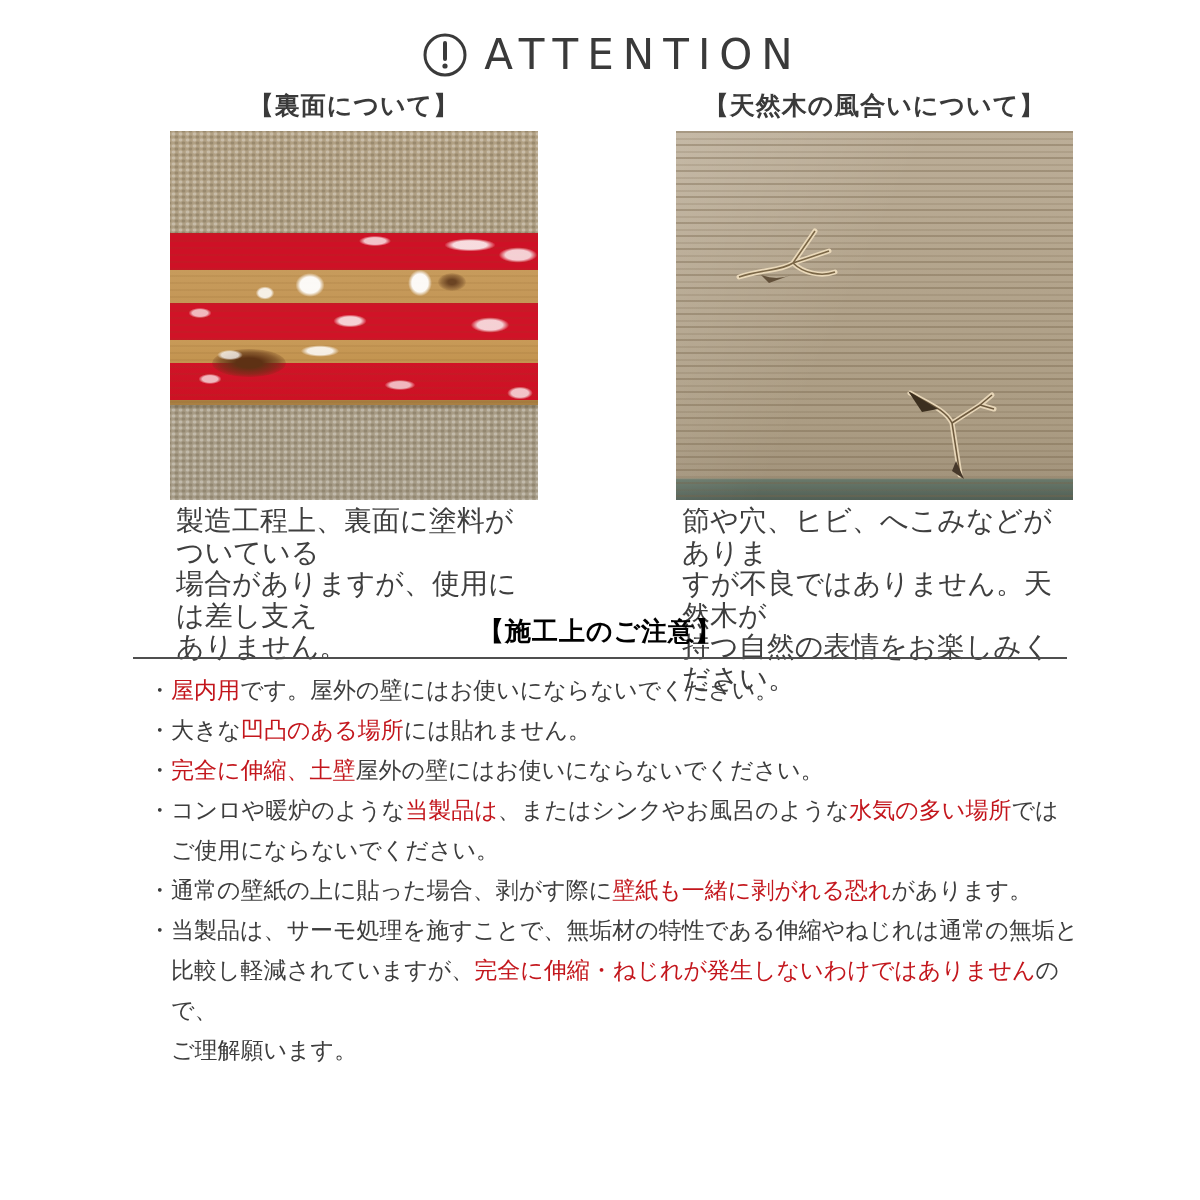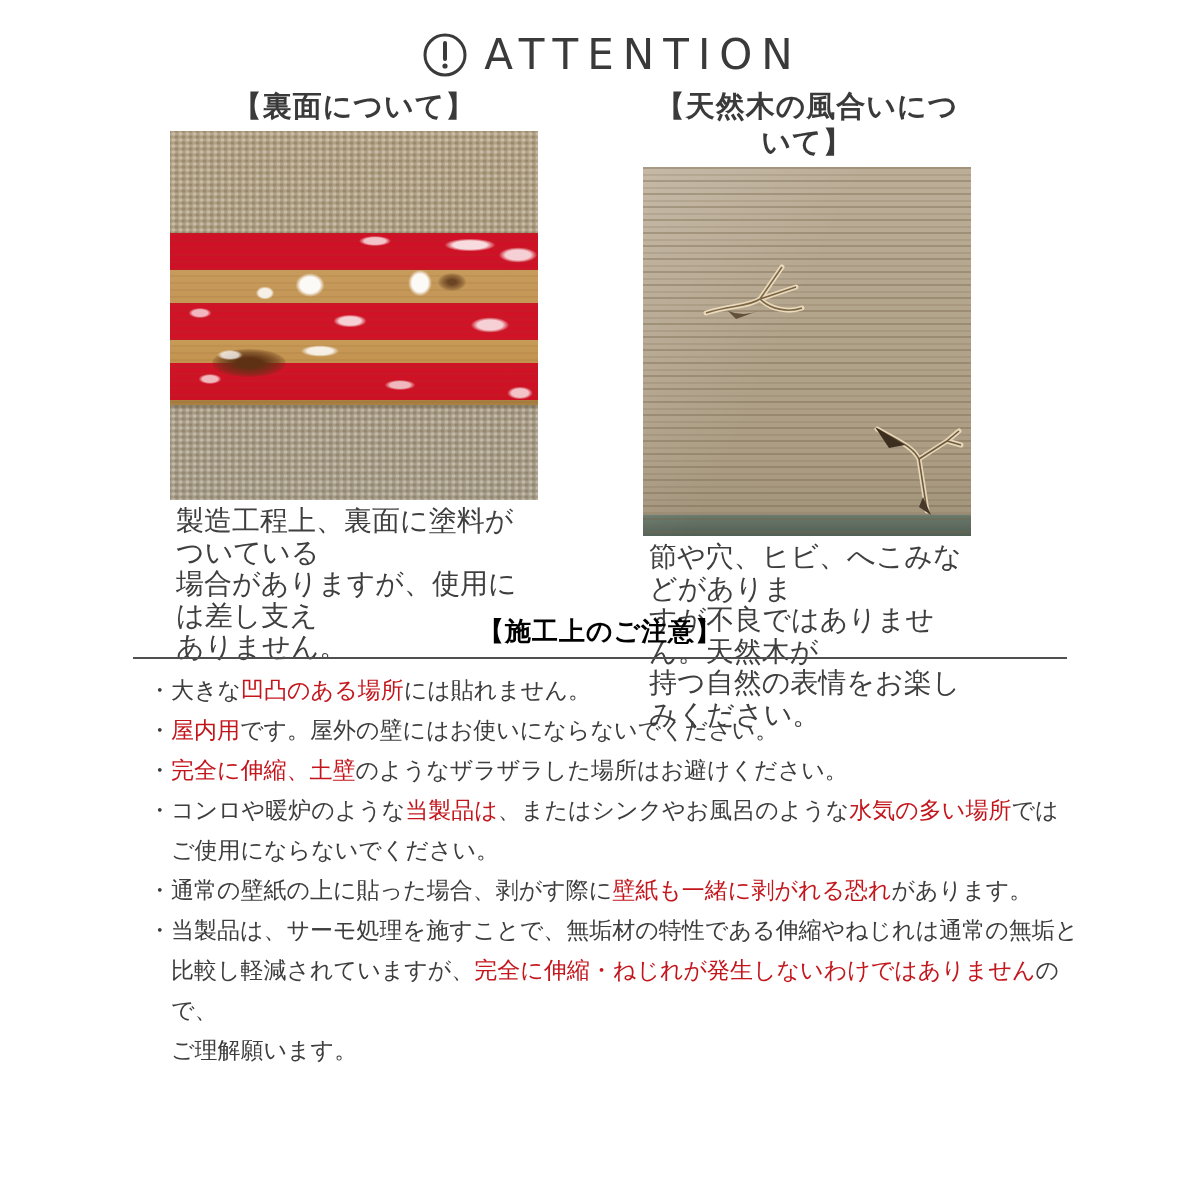--- a/index.html
+++ b/index.html
@@ -7,22 +7,22 @@
   .page{position:relative;width:1200px;height:1200px;background:#fff;overflow:hidden;}
 
   
   .header{position:absolute;top:30px;left:12px;width:100%;display:flex;justify-content:center;align-items:center;gap:16px;}
   .attn-icon{width:46px;height:46px;flex:0 0 auto;}
   .attn-title{font-size:42px;letter-spacing:9px;color:#3a3a3a;font-weight:400;}
 
   
   .col{position:absolute;top:88px;}
   .col-left{left:170px;width:368px;}
-  .col-right{left:643px;width:328px;}
-  .col-heading{margin:0 0 7px 0;text-align:center;font-size:29px;font-weight:600;color:#3a3a3a;line-height:36px;letter-spacing:1px;}
+  .col-right{left:676px;width:397px;}
+  .col-heading{margin:0 0 7px 0;text-align:center;font-size:25px;font-weight:600;color:#3a3a3a;line-height:36px;letter-spacing:1px;}
   .photo{position:relative;width:100%;height:369px;overflow:hidden;}
   .caption{margin:5px 0 0 6px;font-size:28px;line-height:31.5px;white-space:pre-line;color:#3f3f3f;}
 
   
   .photo-back{
     background:
       radial-gradient(rgba(255,255,255,.30) 1.2px, transparent 2.4px) 0 0/7px 6px,
       radial-gradient(rgba(92,78,54,.28) 1.2px, transparent 2.4px) 3px 3px/7px 6px,
       linear-gradient(to bottom,#b2a184,#ab9d84 55%,#a69c88);
   }
@@ -122,23 +122,23 @@
       </svg>
     </div>
     <p class="caption">節や穴、ヒビ、へこみなどがありま
 すが不良ではありません。天然木が
 持つ自然の表情をお楽しみください。</p>
   </section>
 
   <h2 class="notes-heading">【施工上のご注意】</h2>
   <hr class="divider">
   <ul class="notes-list">
+      <li><span>・</span><span class="red">屋内用</span><span>です。屋外の壁にはお使いにならないでください。</span></li>
       <li><span>・</span><span>大きな</span><span class="red">凹凸のある場所</span><span>には貼れません。</span></li>
-      <li><span>・</span><span class="red">屋内用</span><span>です。屋外の壁にはお使いにならないでください。</span></li>
-      <li><span>・</span><span class="red">完全に伸縮、土壁</span><span>のようなザラザラした場所はお避けください。</span></li>
+      <li><span>・</span><span class="red">完全に伸縮、土壁</span><span>屋外の壁にはお使いにならないでください。</span></li>
       <li><span>・</span><span>コンロや暖炉のような</span><span class="red">当製品は</span><span>、またはシンクやお風呂のような</span><span class="red">水気の多い場所</span><span>では
 ご使用にならないでください。</span></li>
       <li><span>・</span><span>通常の壁紙の上に貼った場合、剥がす際に</span><span class="red">壁紙も一緒に剥がれる恐れ</span><span>があります。</span></li>
       <li><span>・</span><span>当製品は、サーモ処理を施すことで、無垢材の特性である伸縮やねじれは通常の無垢と
 比較し軽減されていますが、</span><span class="red">完全に伸縮・ねじれが発生しないわけではありません</span><span>ので、
 ご理解願います。</span></li>
     </ul>
 
 </div>
 

